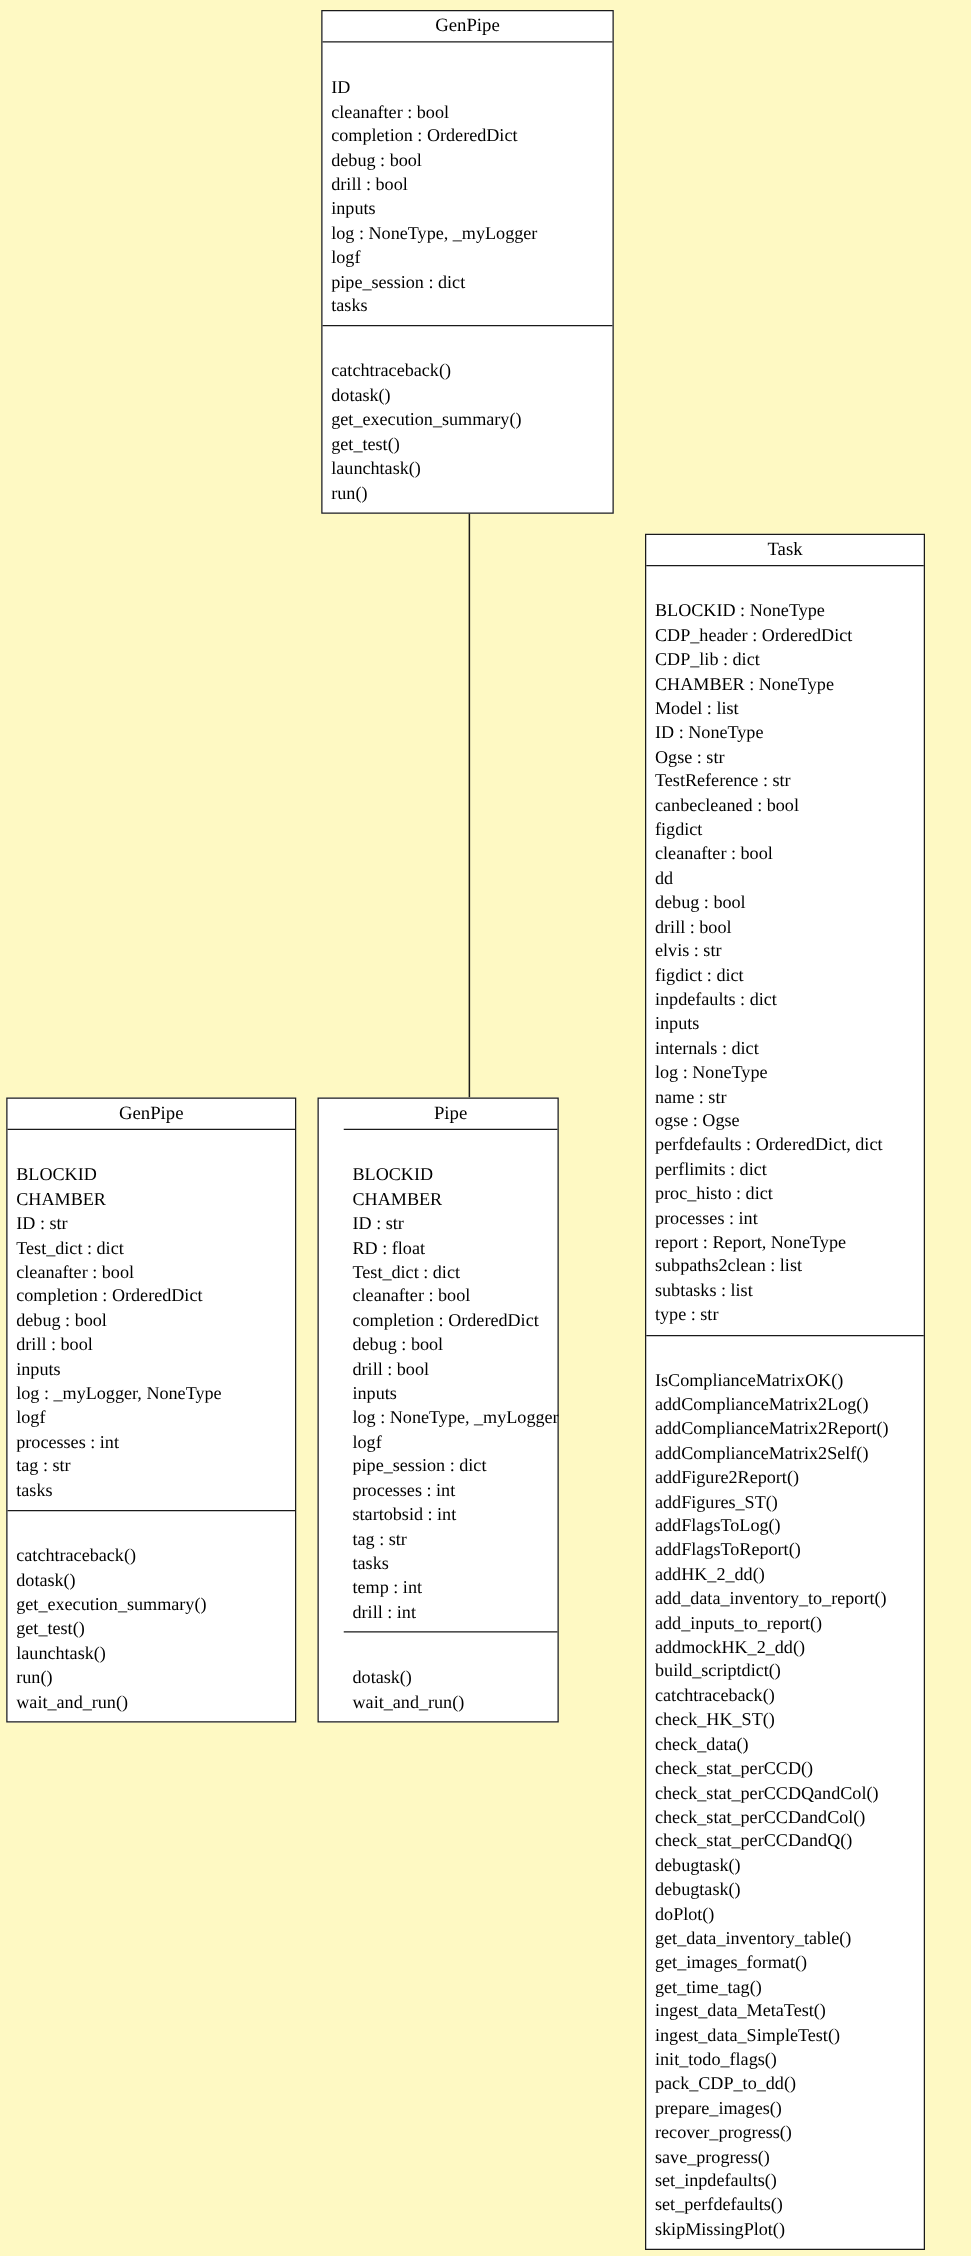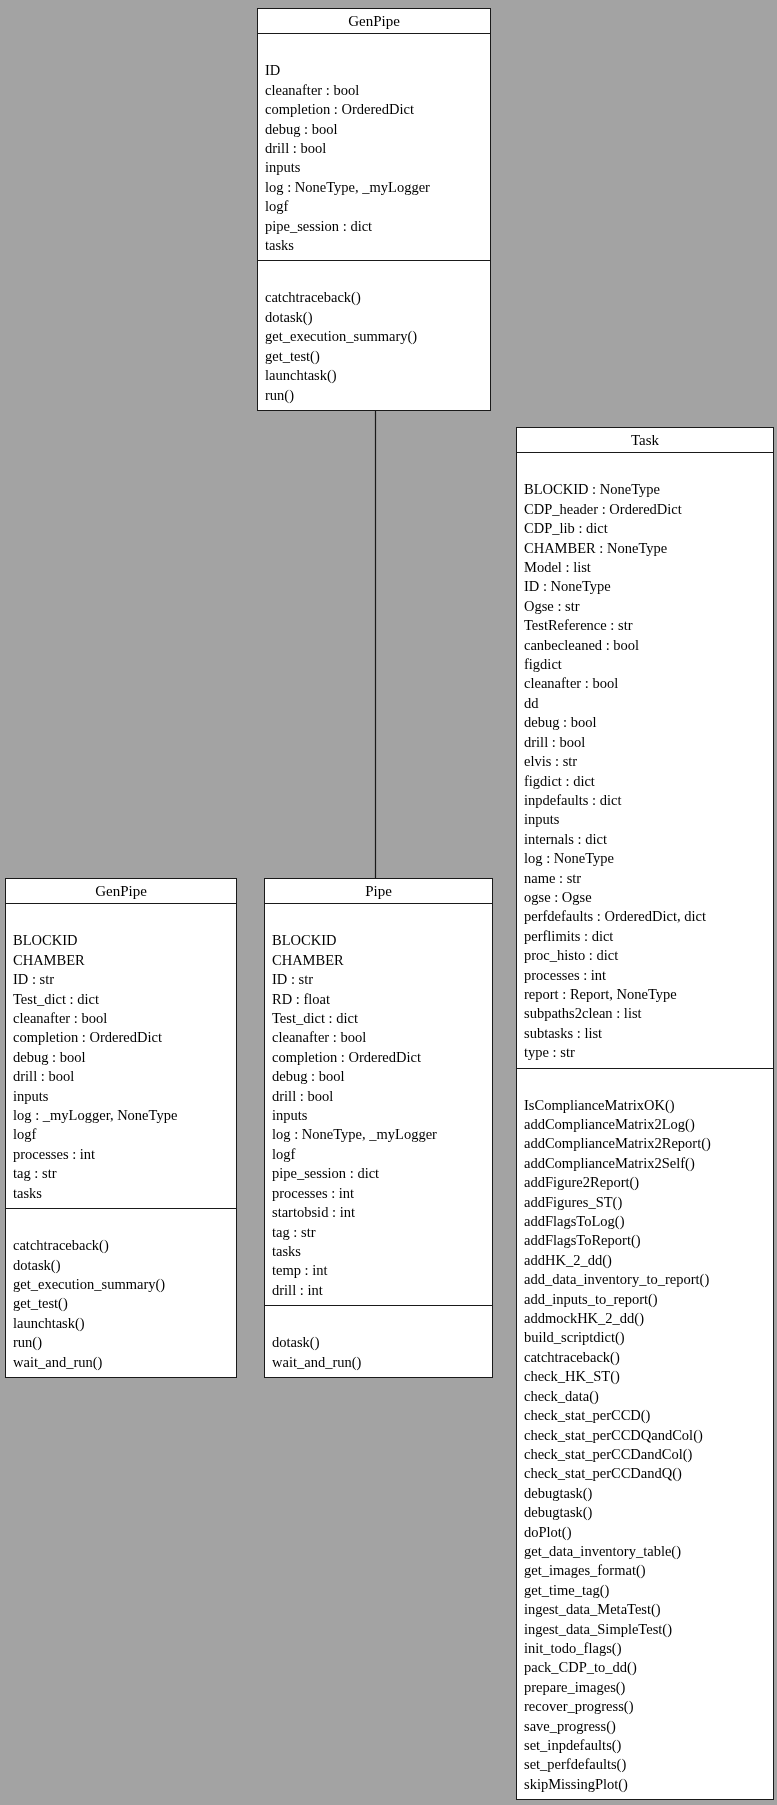--- a/index.html
+++ b/index.html
@@ -5,21 +5,21 @@
   * { margin: 0; padding: 0; box-sizing: border-box; }
   html, body {
     width: 777px; height: 1805px;
     background: #ffffff;
     font-family: "Liberation Serif", "DejaVu Serif", serif;
     color: #000000;
   }
   #canvas {
     position: relative;
     width: 777px; height: 1805px;
-    background: #a3a3a3;
+    background: #fef9c3;
     overflow: hidden;
   }
   .class-box {
     position: absolute;
     background: #ffffff;
     border: 1px solid #1a1a1a;
     font-size: 14.5px;
     line-height: 19.4px;
   }
   .class-title {
@@ -72,21 +72,21 @@
     <div class="compartment">
         <div class="member">catchtraceback()</div>
         <div class="member">dotask()</div>
         <div class="member">get_execution_summary()</div>
         <div class="member">get_test()</div>
         <div class="member">launchtask()</div>
         <div class="member">run()</div>
       </div>
   </div>
 
-  <div class="class-box" style="left:516px; top:427px; width:258px;">
+  <div class="class-box" style="left:516px; top:427px; width:224px;">
     <div class="class-title">Task</div>
     <div class="compartment attrs">
         <div class="member">BLOCKID : NoneType</div>
         <div class="member">CDP_header : OrderedDict</div>
         <div class="member">CDP_lib : dict</div>
         <div class="member">CHAMBER : NoneType</div>
         <div class="member">Model : list</div>
         <div class="member">ID : NoneType</div>
         <div class="member">Ogse : str</div>
         <div class="member">TestReference : str</div>
@@ -175,21 +175,21 @@
         <div class="member">catchtraceback()</div>
         <div class="member">dotask()</div>
         <div class="member">get_execution_summary()</div>
         <div class="member">get_test()</div>
         <div class="member">launchtask()</div>
         <div class="member">run()</div>
         <div class="member">wait_and_run()</div>
       </div>
   </div>
 
-  <div class="class-box" style="left:264px; top:878px; width:229px;">
+  <div class="class-box" style="left:254px; top:878px; width:193px;padding-left:20px;">
     <div class="class-title">Pipe</div>
     <div class="compartment attrs">
         <div class="member">BLOCKID</div>
         <div class="member">CHAMBER</div>
         <div class="member">ID : str</div>
         <div class="member">RD : float</div>
         <div class="member">Test_dict : dict</div>
         <div class="member">cleanafter : bool</div>
         <div class="member">completion : OrderedDict</div>
         <div class="member">debug : bool</div>

